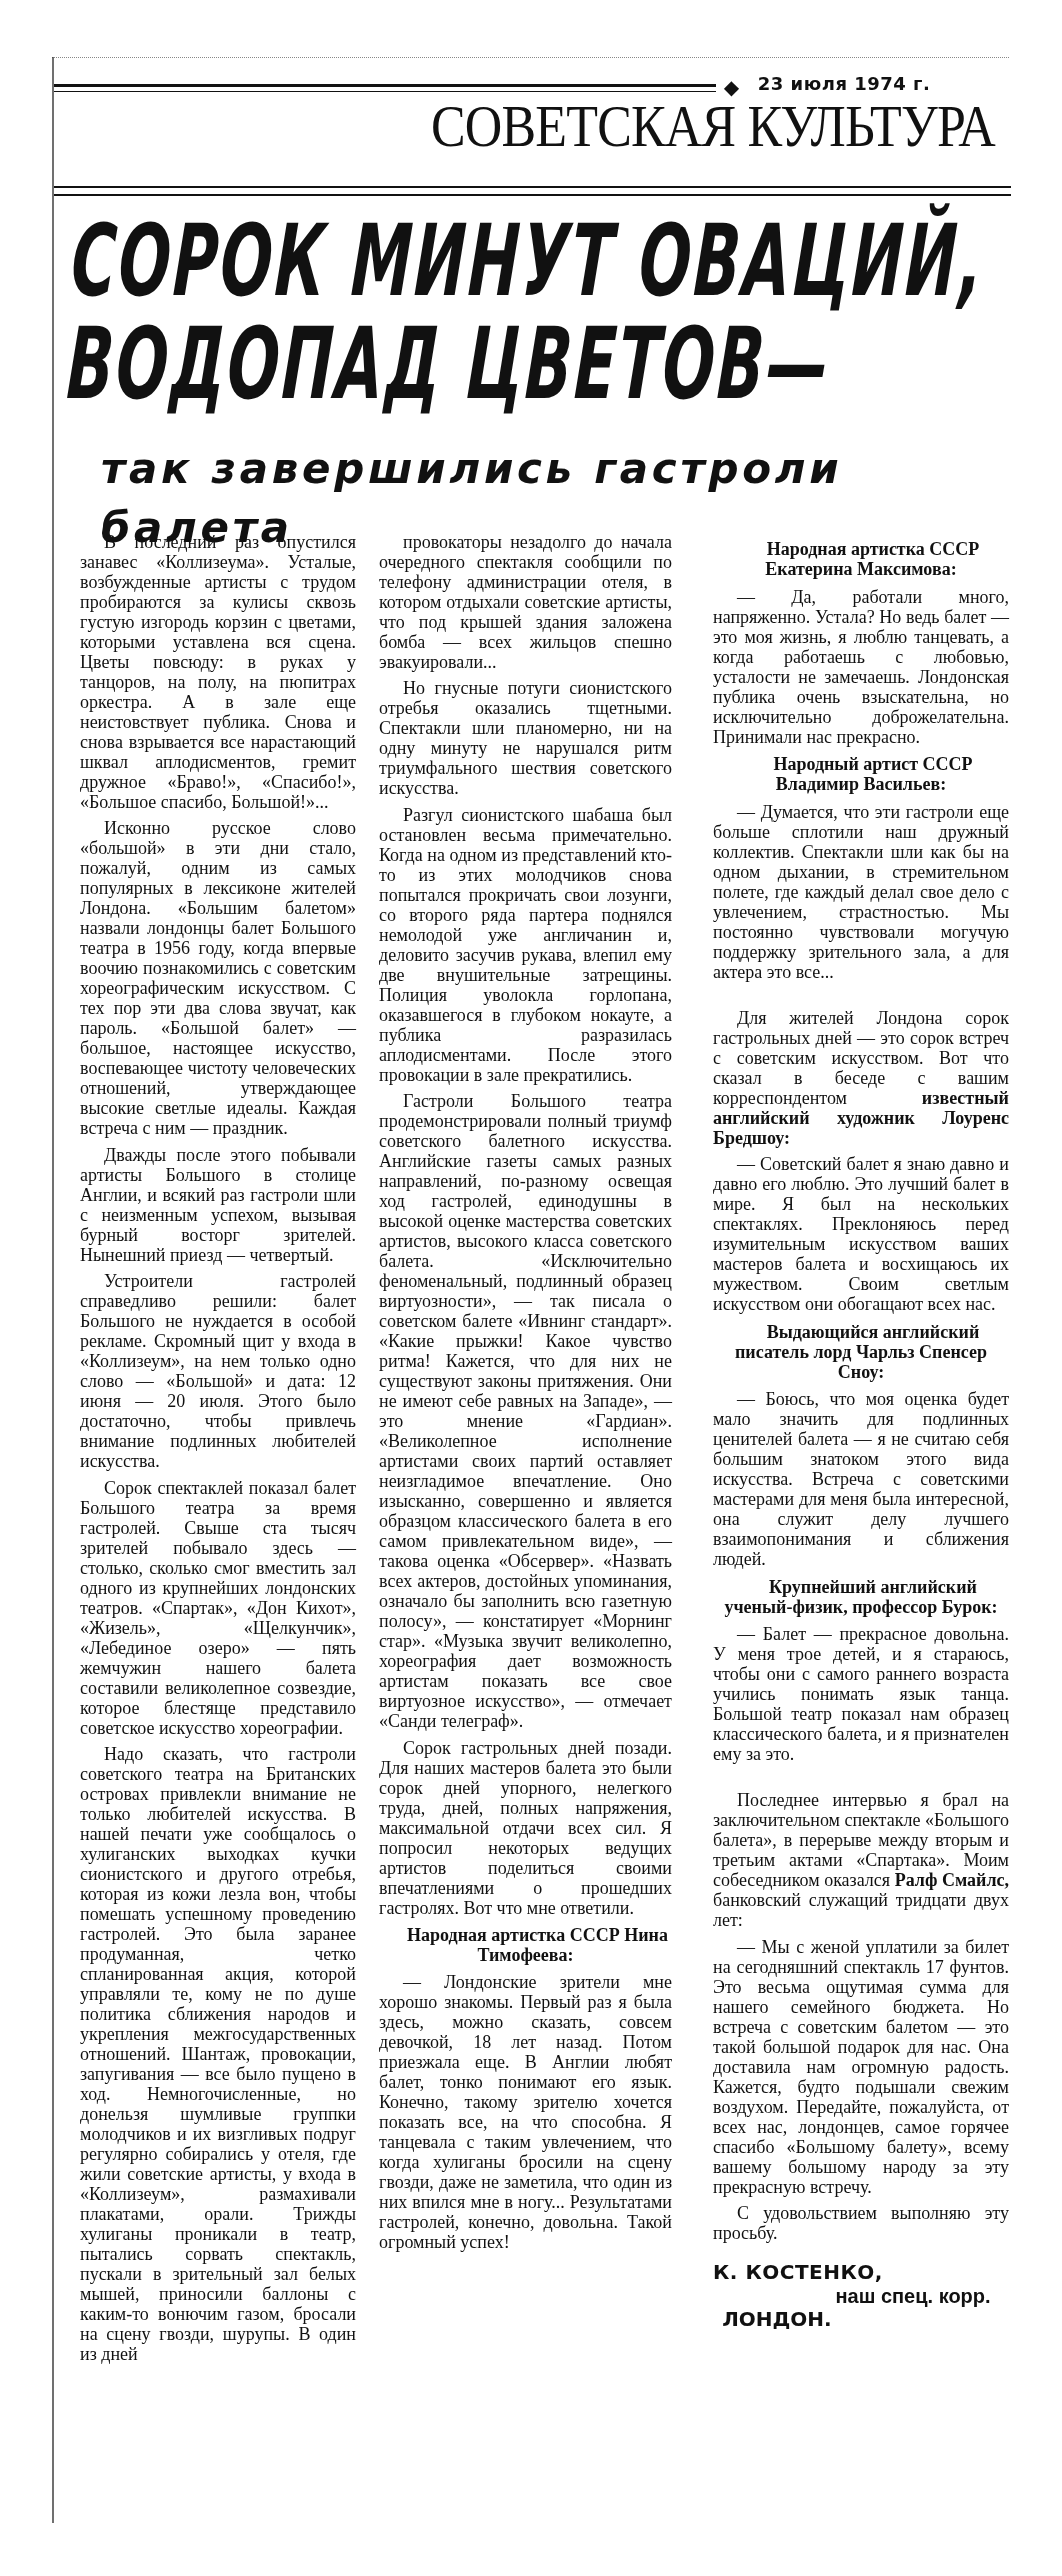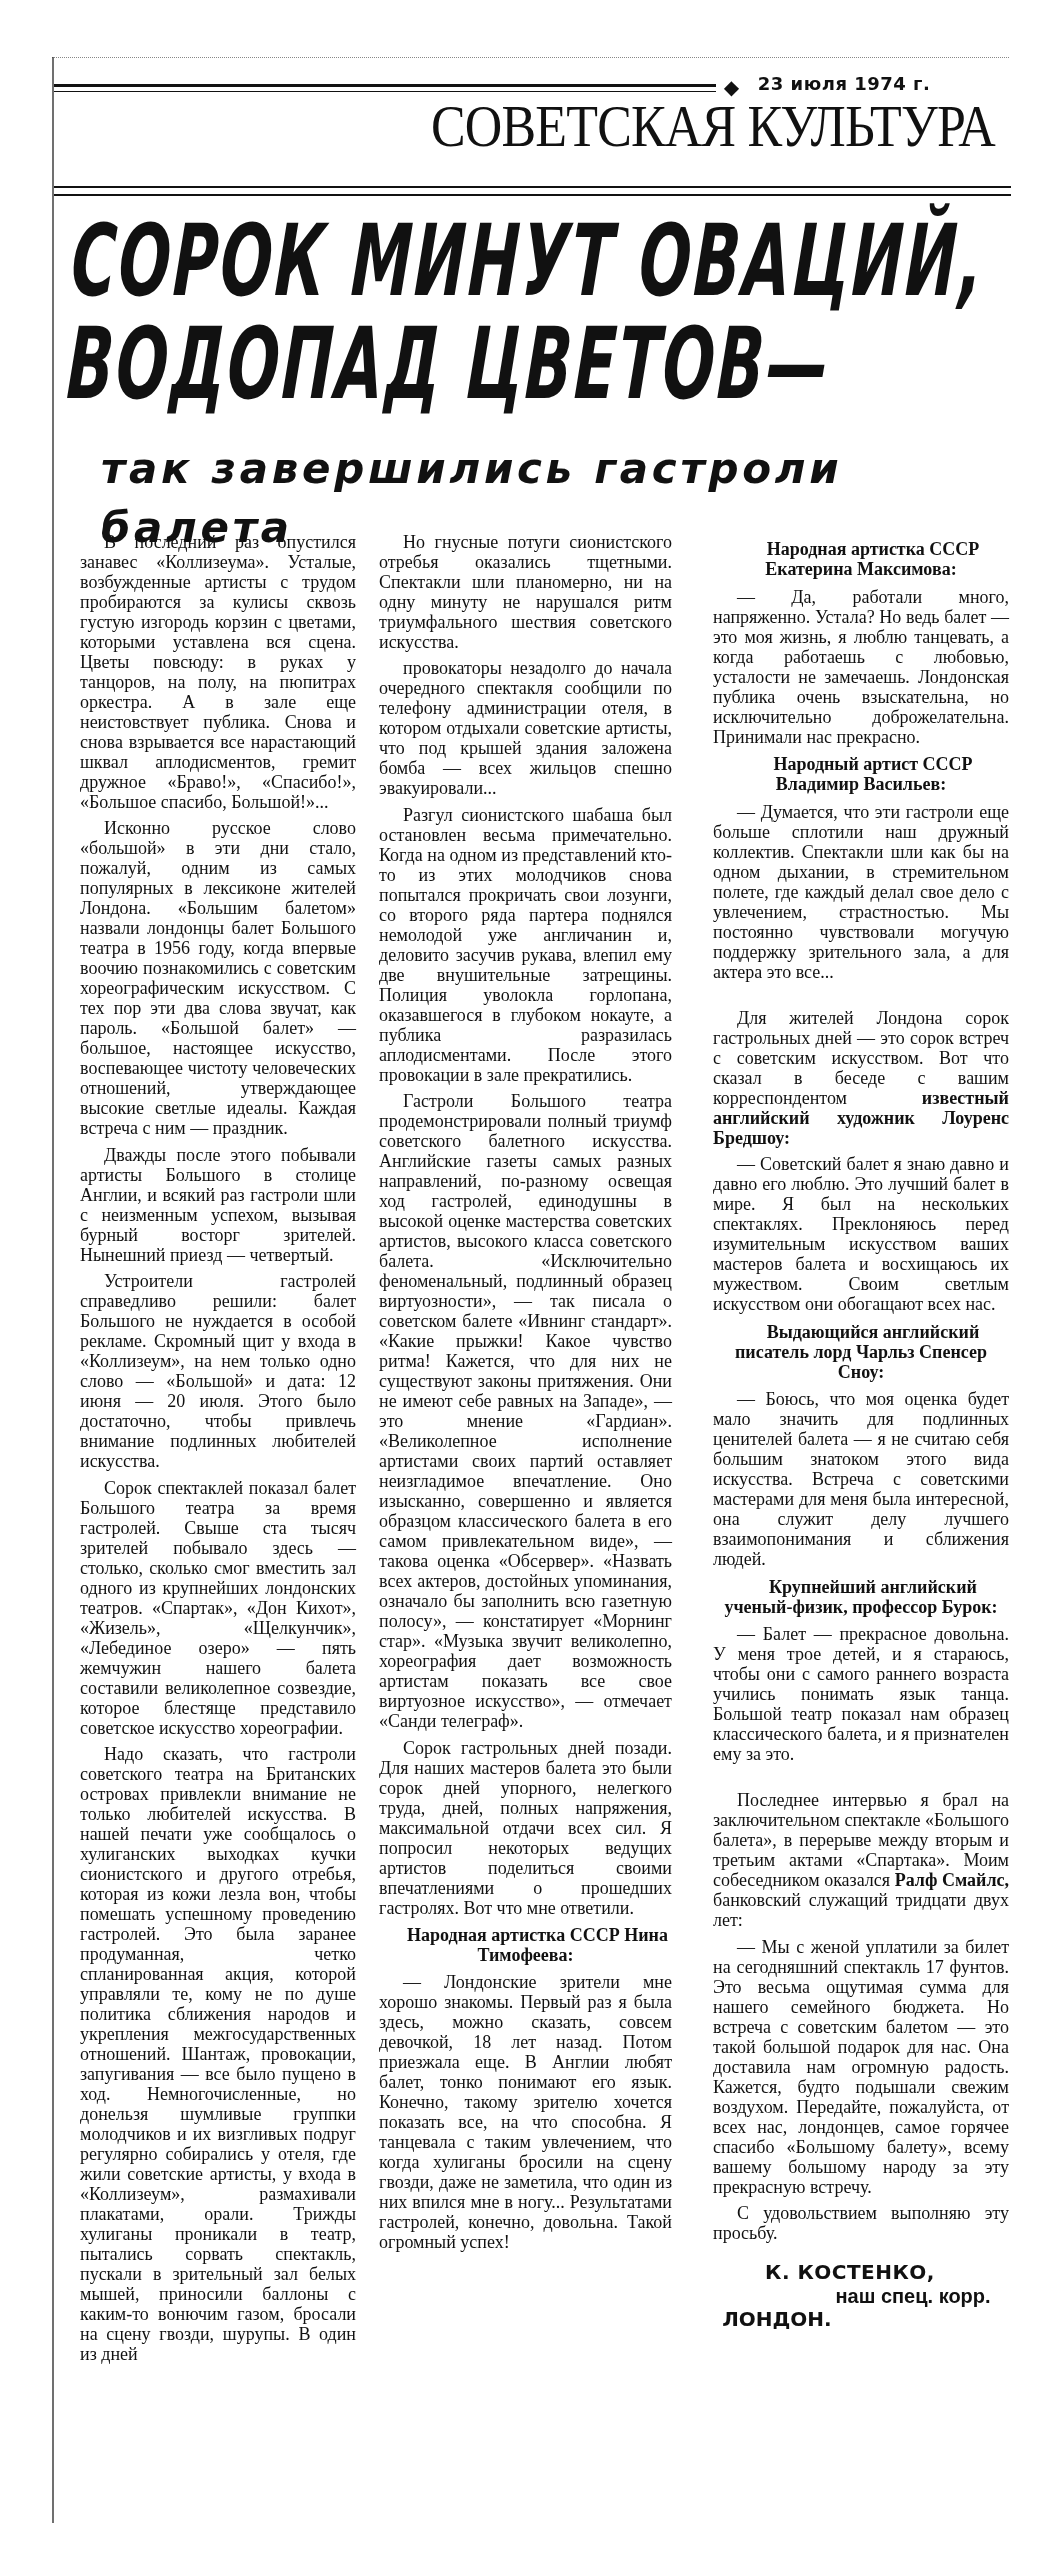--- a/index.html
+++ b/index.html
@@ -25,21 +25,21 @@
   
   .col { position: absolute; top: 475px; font-family: "Liberation Serif", serif; font-size: 18px; line-height: 20px; text-align: justify; hyphens: manual; }
   .col1 { left: 28px; width: 276px; }
   .col2 { left: 327px; width: 293px; }
   .col3 { left: 661px; width: 296px; }
   .col p { margin: 0 0 6.4px 0; text-indent: 24px; }
   .col p.q { text-indent: 24px; }
   .col .speaker { font-weight: bold; text-indent: 24px; margin: 7.4px 0 7.4px 0; text-align: center; }
   .col .gap { height: 20px; }
   .col b { font-weight: bold; }
-  .signature { margin-top: 19px; text-align: center; font-family: "DejaVu Sans", sans-serif; font-weight: bold; font-size: 20px; padding-right: 22px; letter-spacing: 0.5px; }
+  .signature { margin-top: 19px; text-align: left; font-family: "DejaVu Sans", sans-serif; font-weight: bold; font-size: 20px; padding-right: 22px; letter-spacing: 0.5px; }
   .signature-role { text-align: right; font-family: Liberation Sans, sans-serif; font-weight: bold; font-size: 20px; padding-right: 18.4px; margin-top: 3.7px; }
   .dateline { font-family: "DejaVu Sans", sans-serif; font-weight: bold; font-size: 20px; margin-top: 3.7px; text-indent: 9.2px; }
 </style>
 </head>
 <body>
 
 <div class="page">
   <div class="topdots"></div>
   <div class="vrule"></div>
 
@@ -66,22 +66,22 @@
   <div class="col col1">
     <p>В последний раз опустился занавес «Коллизеума». Усталые, возбужденные артисты с трудом пробираются за кулисы сквозь густую изгородь корзин с цветами, которыми уставлена вся сцена. Цветы повсюду: в руках у танцоров, на полу, на пюпитрах оркестра. А в зале еще неистовствует публика. Снова и снова взрывается все нарастающий шквал аплодисментов, гремит дружное «Браво!», «Спасибо!», «Большое спасибо, Большой!»...</p>
     <p>Исконно русское слово «большой» в эти дни стало, пожалуй, одним из самых популярных в лексиконе жителей Лондона. «Большим балетом» назвали лондонцы балет Большого театра в 1956 году, когда впервые воочию познакомились с советским хореографическим искусством. С тех пор эти два слова звучат, как пароль. «Большой балет» — большое, настоящее искусство, воспевающее чистоту человеческих отношений, утверждающее высокие светлые идеалы. Каждая встреча с ним — праздник.</p>
     <p>Дважды после этого побывали артисты Большого в столице Англии, и всякий раз гастроли шли с неизменным успехом, вызывая бурный восторг зрителей. Нынешний приезд — четвертый.</p>
     <p>Устроители гастролей справедливо решили: балет Большого не нуждается в особой рекламе. Скромный щит у входа в «Коллизеум», на нем только одно слово — «Большой» и дата: 12 июня — 20 июля. Этого было достаточно, чтобы привлечь внимание подлинных любителей искусства.</p>
     <p>Сорок спектаклей показал балет Большого театра за время гастролей. Свыше ста тысяч зрителей побывало здесь — столько, сколько смог вместить зал одного из крупнейших лондонских театров. «Спартак», «Дон Кихот», «Жизель», «Щелкунчик», «Лебединое озеро» — пять жемчужин нашего балета составили великолепное созвездие, которое блестяще представило советское искусство хореографии.</p>
     <p>Надо сказать, что гастроли советского театра на Британских островах привлекли внимание не только любителей искусства. В нашей печати уже сообщалось о хулиганских выходках кучки сионистского и другого отребья, которая из кожи лезла вон, чтобы помешать успешному проведению гастролей. Это была заранее продуманная, четко спланированная акция, которой управляли те, кому не по душе политика сближения народов и укрепления межгосударственных отношений. Шантаж, провокации, запугивания — все было пущено в ход. Немногочисленные, но донельзя шумливые группки молодчиков и их визгливых подруг регулярно собирались у отеля, где жили советские артисты, у входа в «Коллизеум», размахивали плакатами, орали. Трижды хулиганы проникали в театр, пытались сорвать спектакль, пускали в зрительный зал белых мышей, приносили баллоны с каким-то вонючим газом, бросали на сцену гвозди, шурупы. В один из дней</p>
   </div>
 
   <div class="col col2">
+    <p>провокаторы незадолго до начала очередного спектакля сообщили по телефону администрации отеля, в котором отдыхали советские артисты, что под крышей здания заложена бомба — всех жильцов спешно эвакуировали...</p>
     <p>Но гнусные потуги сионистского отребья оказались тщетными. Спектакли шли планомерно, ни на одну минуту не нарушался ритм триумфального шествия советского искусства.</p>
-    <p>провокаторы незадолго до начала очередного спектакля сообщили по телефону администрации отеля, в котором отдыхали советские артисты, что под крышей здания заложена бомба — всех жильцов спешно эвакуировали...</p>
     <p>Разгул сионистского шабаша был остановлен весьма примечательно. Когда на одном из представлений кто-то из этих молодчиков снова попытался прокричать свои лозунги, со второго ряда партера поднялся немолодой уже англичанин и, деловито засучив рукава, влепил ему две внушительные затрещины. Полиция уволокла горлопана, оказавшегося в глубоком нокауте, а публика разразилась аплодисментами. После этого провокации в зале прекратились.</p>
     <p>Гастроли Большого театра продемонстрировали полный триумф советского балетного искусства. Английские газеты самых разных направлений, по-разному освещая ход гастролей, единодушны в высокой оценке мастерства советских артистов, высокого класса советского балета. «Исключительно феноменальный, подлинный образец виртуозности», — так писала о советском балете «Ивнинг стандарт». «Какие прыжки! Какое чувство ритма! Кажется, что для них не существуют законы притяжения. Они не имеют себе равных на Западе», — это мнение «Гардиан». «Великолепное исполнение артистами своих партий оставляет неизгладимое впечатление. Оно изысканно, совершенно и является образцом классического балета в его самом привлекательном виде», — такова оценка «Обсервер». «Назвать всех актеров, достойных упоминания, означало бы заполнить всю газетную полосу», — констатирует «Морнинг стар». «Музыка звучит великолепно, хореография дает возможность артистам показать все свое виртуозное искусство», — отмечает «Санди телеграф».</p>
     <p>Сорок гастрольных дней позади. Для наших мастеров балета это были сорок дней упорного, нелегкого труда, дней, полных напряжения, максимальной отдачи всех сил. Я попросил некоторых ведущих артистов поделиться своими впечатлениями о прошедших гастролях. Вот что мне ответили.</p>
     <div class="speaker">Народная артистка СССР Нина Тимофеева:</div>
     <p class="q">— Лондонские зрители мне хорошо знакомы. Первый раз я была здесь, можно сказать, совсем девочкой, 18 лет назад. Потом приезжала еще. В Англии любят балет, тонко понимают его язык. Конечно, такому зрителю хочется показать все, на что способна. Я танцевала с таким увлечением, что когда хулиганы бросили на сцену гвозди, даже не заметила, что один из них впился мне в ногу... Результатами гастролей, конечно, довольна. Такой огромный успех!</p>
   </div>
 
   <div class="col col3">
     <div class="speaker">Народная артистка СССР Екатерина Максимова:</div>
     <p class="q">— Да, работали много, напряженно. Устала? Но ведь балет — это моя жизнь, я люблю танцевать, а когда работаешь с любовью, усталости не замечаешь. Лондонская публика очень взыскательна, но исключительно доброжелательна. Принимали нас прекрасно.</p>

